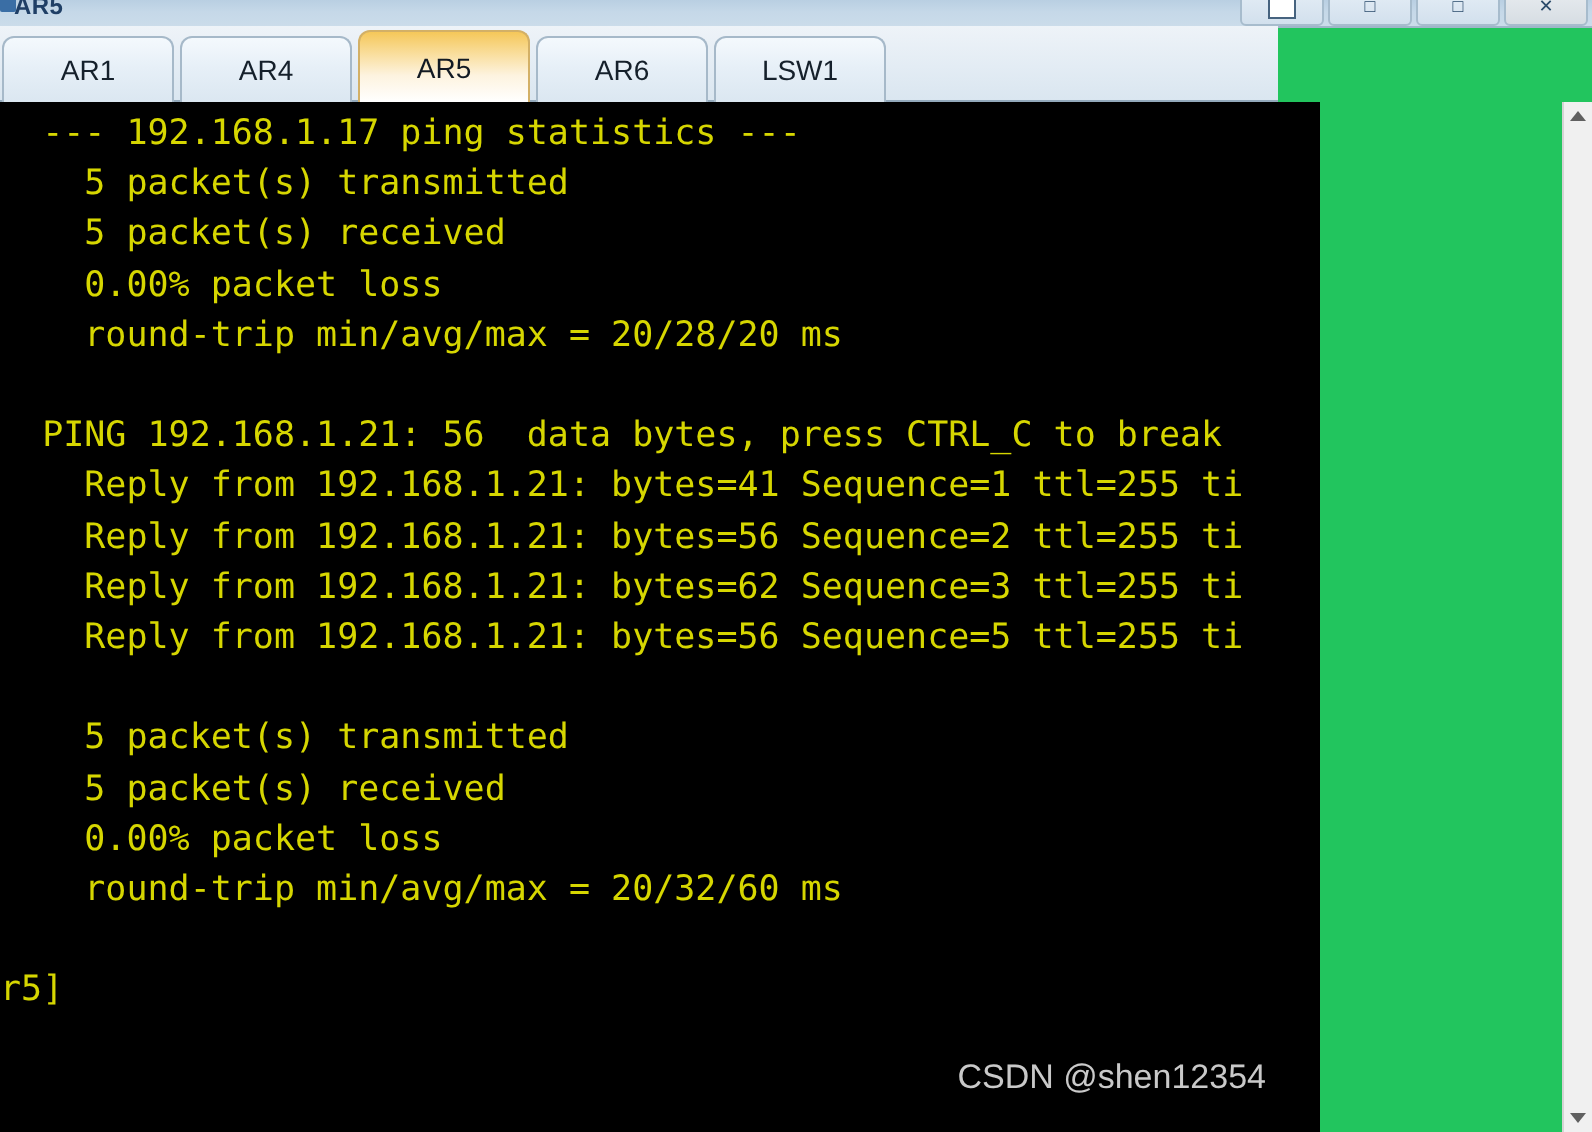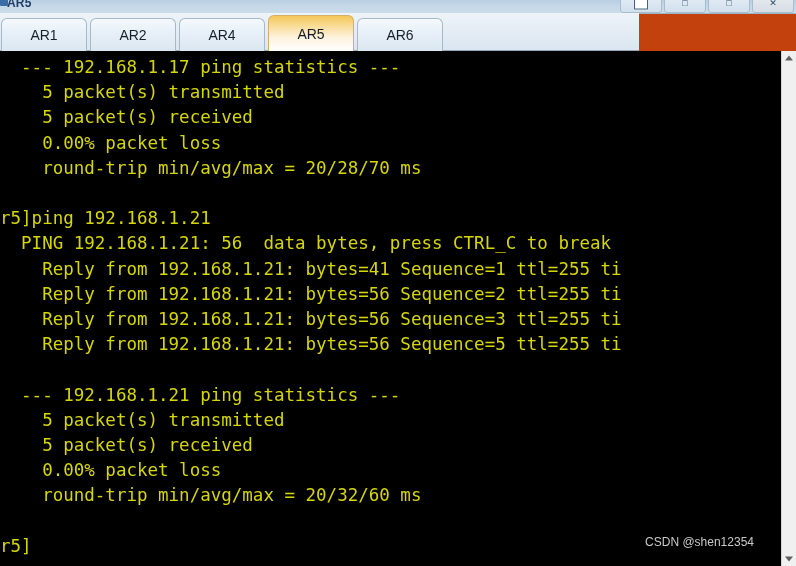--- a/index.html
+++ b/index.html
@@ -11,21 +11,21 @@
     width: 796px;
     height: 566px;
     overflow: hidden;
     font-family: "Liberation Sans", sans-serif;
   }
   #app {
     position: relative;
     width: 796px;
     height: 566px;
     overflow: hidden;
-    background: #c2410c;
+    background: #22c55e;
     text-decoration: underline;
   }
 
   
   .titlebar {
     position: absolute;
     left: 0; top: 0;
     width: 796px;
     height: 13px;
     background: linear-gradient(to bottom, #b9cfe2 0%, #c5d8e8 45%, #cbdcea 100%);
@@ -129,21 +129,21 @@
     color: #121a23;
     height: 36px;
     z-index: 3;
   }
 
   
   .terminal {
     position: absolute;
     left: 0;
     top: 51px;
-    width: 781px;
+    width: 660px;
     height: 515px;
     background: #000;
     overflow: hidden;
   }
   .term-inner {
     position: absolute;
     left: 0;
     top: 0;
     padding: 0;
   }
@@ -158,21 +158,21 @@
   .line.blank { color: transparent; }
 
   
   .term-inner { margin-top: 4px; }
 
   .watermark {
     position: absolute;
     right: 27px;
     bottom: 17px;
     font-family: "Liberation Sans", sans-serif;
-    font-size: 12px;
+    font-size: 17px;
     color: #c9c9c9;
     white-space: nowrap;
   }
 
   
   .scrollbar {
     position: absolute;
     right: 0;
     top: 51px;
     width: 15px;
@@ -234,50 +234,48 @@
       </div>
     </div>
   </div>
 
   <div class="tabbar">
     <div class="tabs">
       <div class="tab">
         <span>AR1</span>
       </div>
       <div class="tab">
-        <span>AR2</span>
-      </div>
-      <div class="tab">
         <span>AR4</span>
       </div>
       <div class="tab active">
         <span>AR5</span>
       </div>
       <div class="tab">
         <span>AR6</span>
+      </div>
+      <div class="tab">
+        <span>LSW1</span>
       </div>
     </div>
   </div>
 
   <div class="terminal">
     <div class="term-inner" id="term-inner" style="color: rgb(214, 214, 0);">
         <div class="line">  --- 192.168.1.17 ping statistics ---</div>
         <div class="line">    5 packet(s) transmitted</div>
         <div class="line">    5 packet(s) received</div>
         <div class="line">    0.00% packet loss</div>
-        <div class="line">    round-trip min/avg/max = 20/28/70 ms</div>
+        <div class="line">    round-trip min/avg/max = 20/28/20 ms</div>
         <div class="line blank">&nbsp;</div>
-        <div class="line">r5]ping 192.168.1.21</div>
         <div class="line">  PING 192.168.1.21: 56  data bytes, press CTRL_C to break</div>
         <div class="line">    Reply from 192.168.1.21: bytes=41 Sequence=1 ttl=255 ti</div>
         <div class="line">    Reply from 192.168.1.21: bytes=56 Sequence=2 ttl=255 ti</div>
-        <div class="line">    Reply from 192.168.1.21: bytes=56 Sequence=3 ttl=255 ti</div>
+        <div class="line">    Reply from 192.168.1.21: bytes=62 Sequence=3 ttl=255 ti</div>
         <div class="line">    Reply from 192.168.1.21: bytes=56 Sequence=5 ttl=255 ti</div>
         <div class="line blank">&nbsp;</div>
-        <div class="line">  --- 192.168.1.21 ping statistics ---</div>
         <div class="line">    5 packet(s) transmitted</div>
         <div class="line">    5 packet(s) received</div>
         <div class="line">    0.00% packet loss</div>
         <div class="line">    round-trip min/avg/max = 20/32/60 ms</div>
         <div class="line blank">&nbsp;</div>
         <div class="line">r5]</div>
       </div>
     <div class="watermark">CSDN @shen12354</div>
   </div>
 

